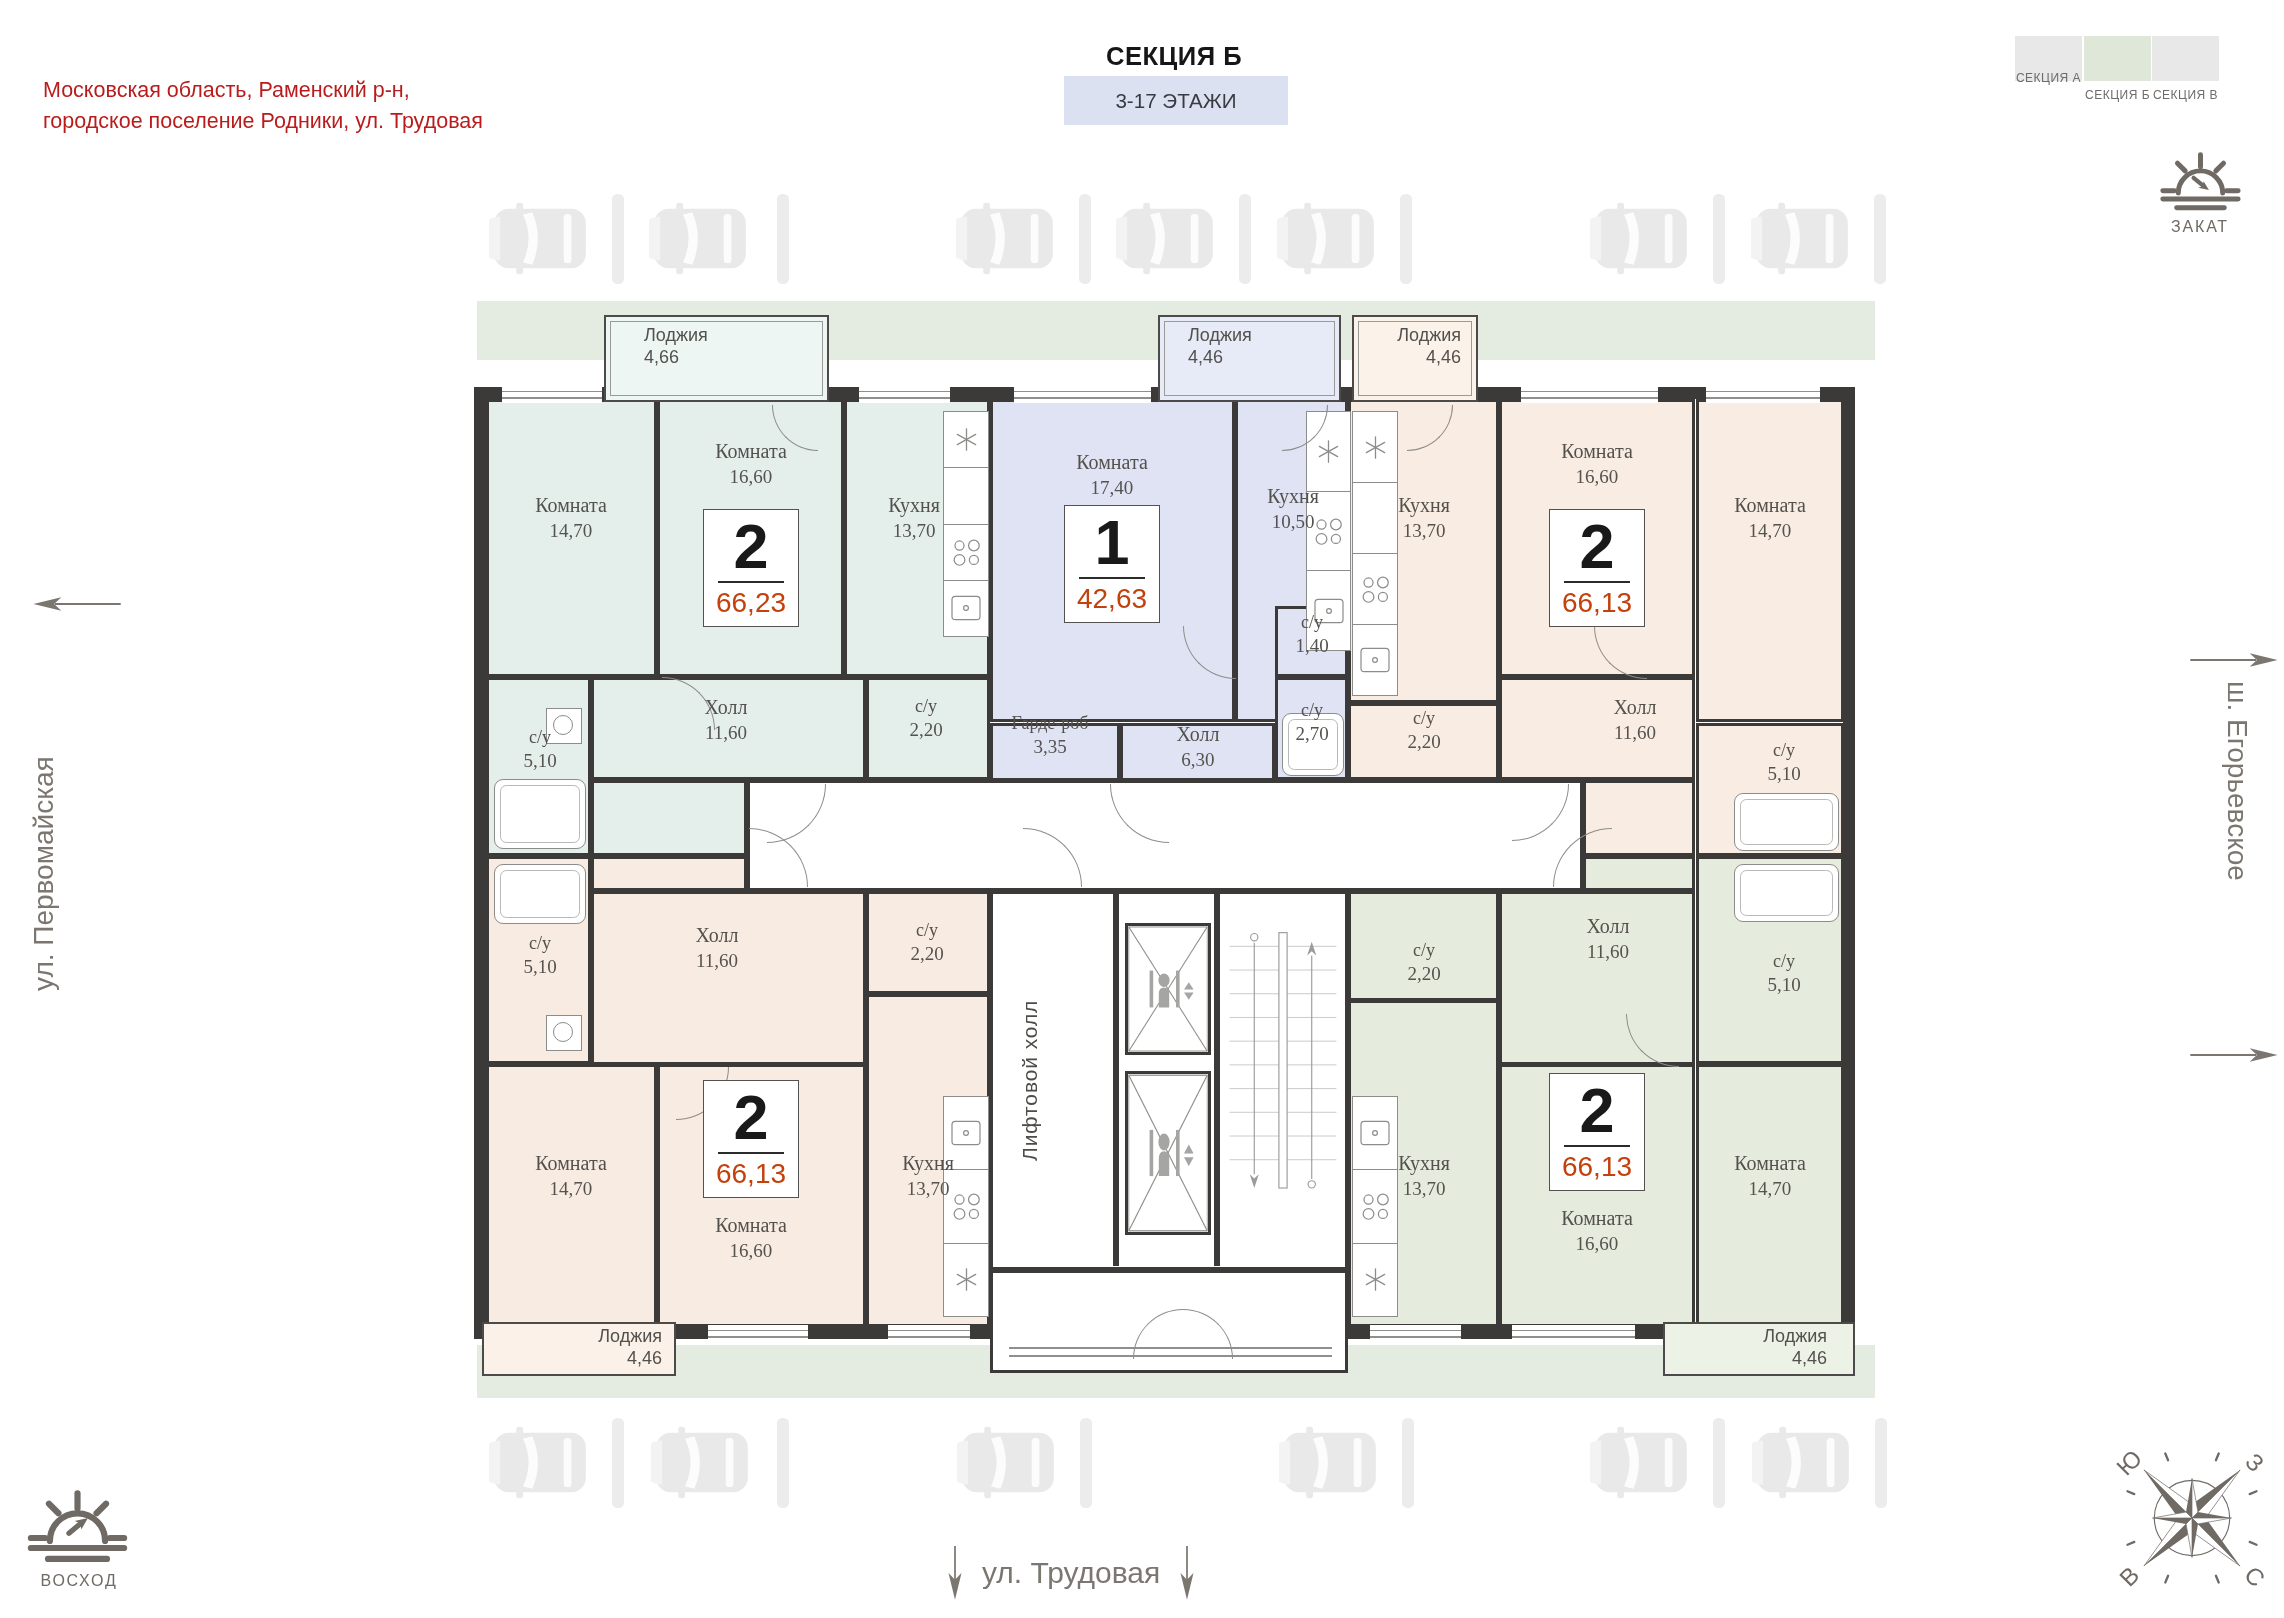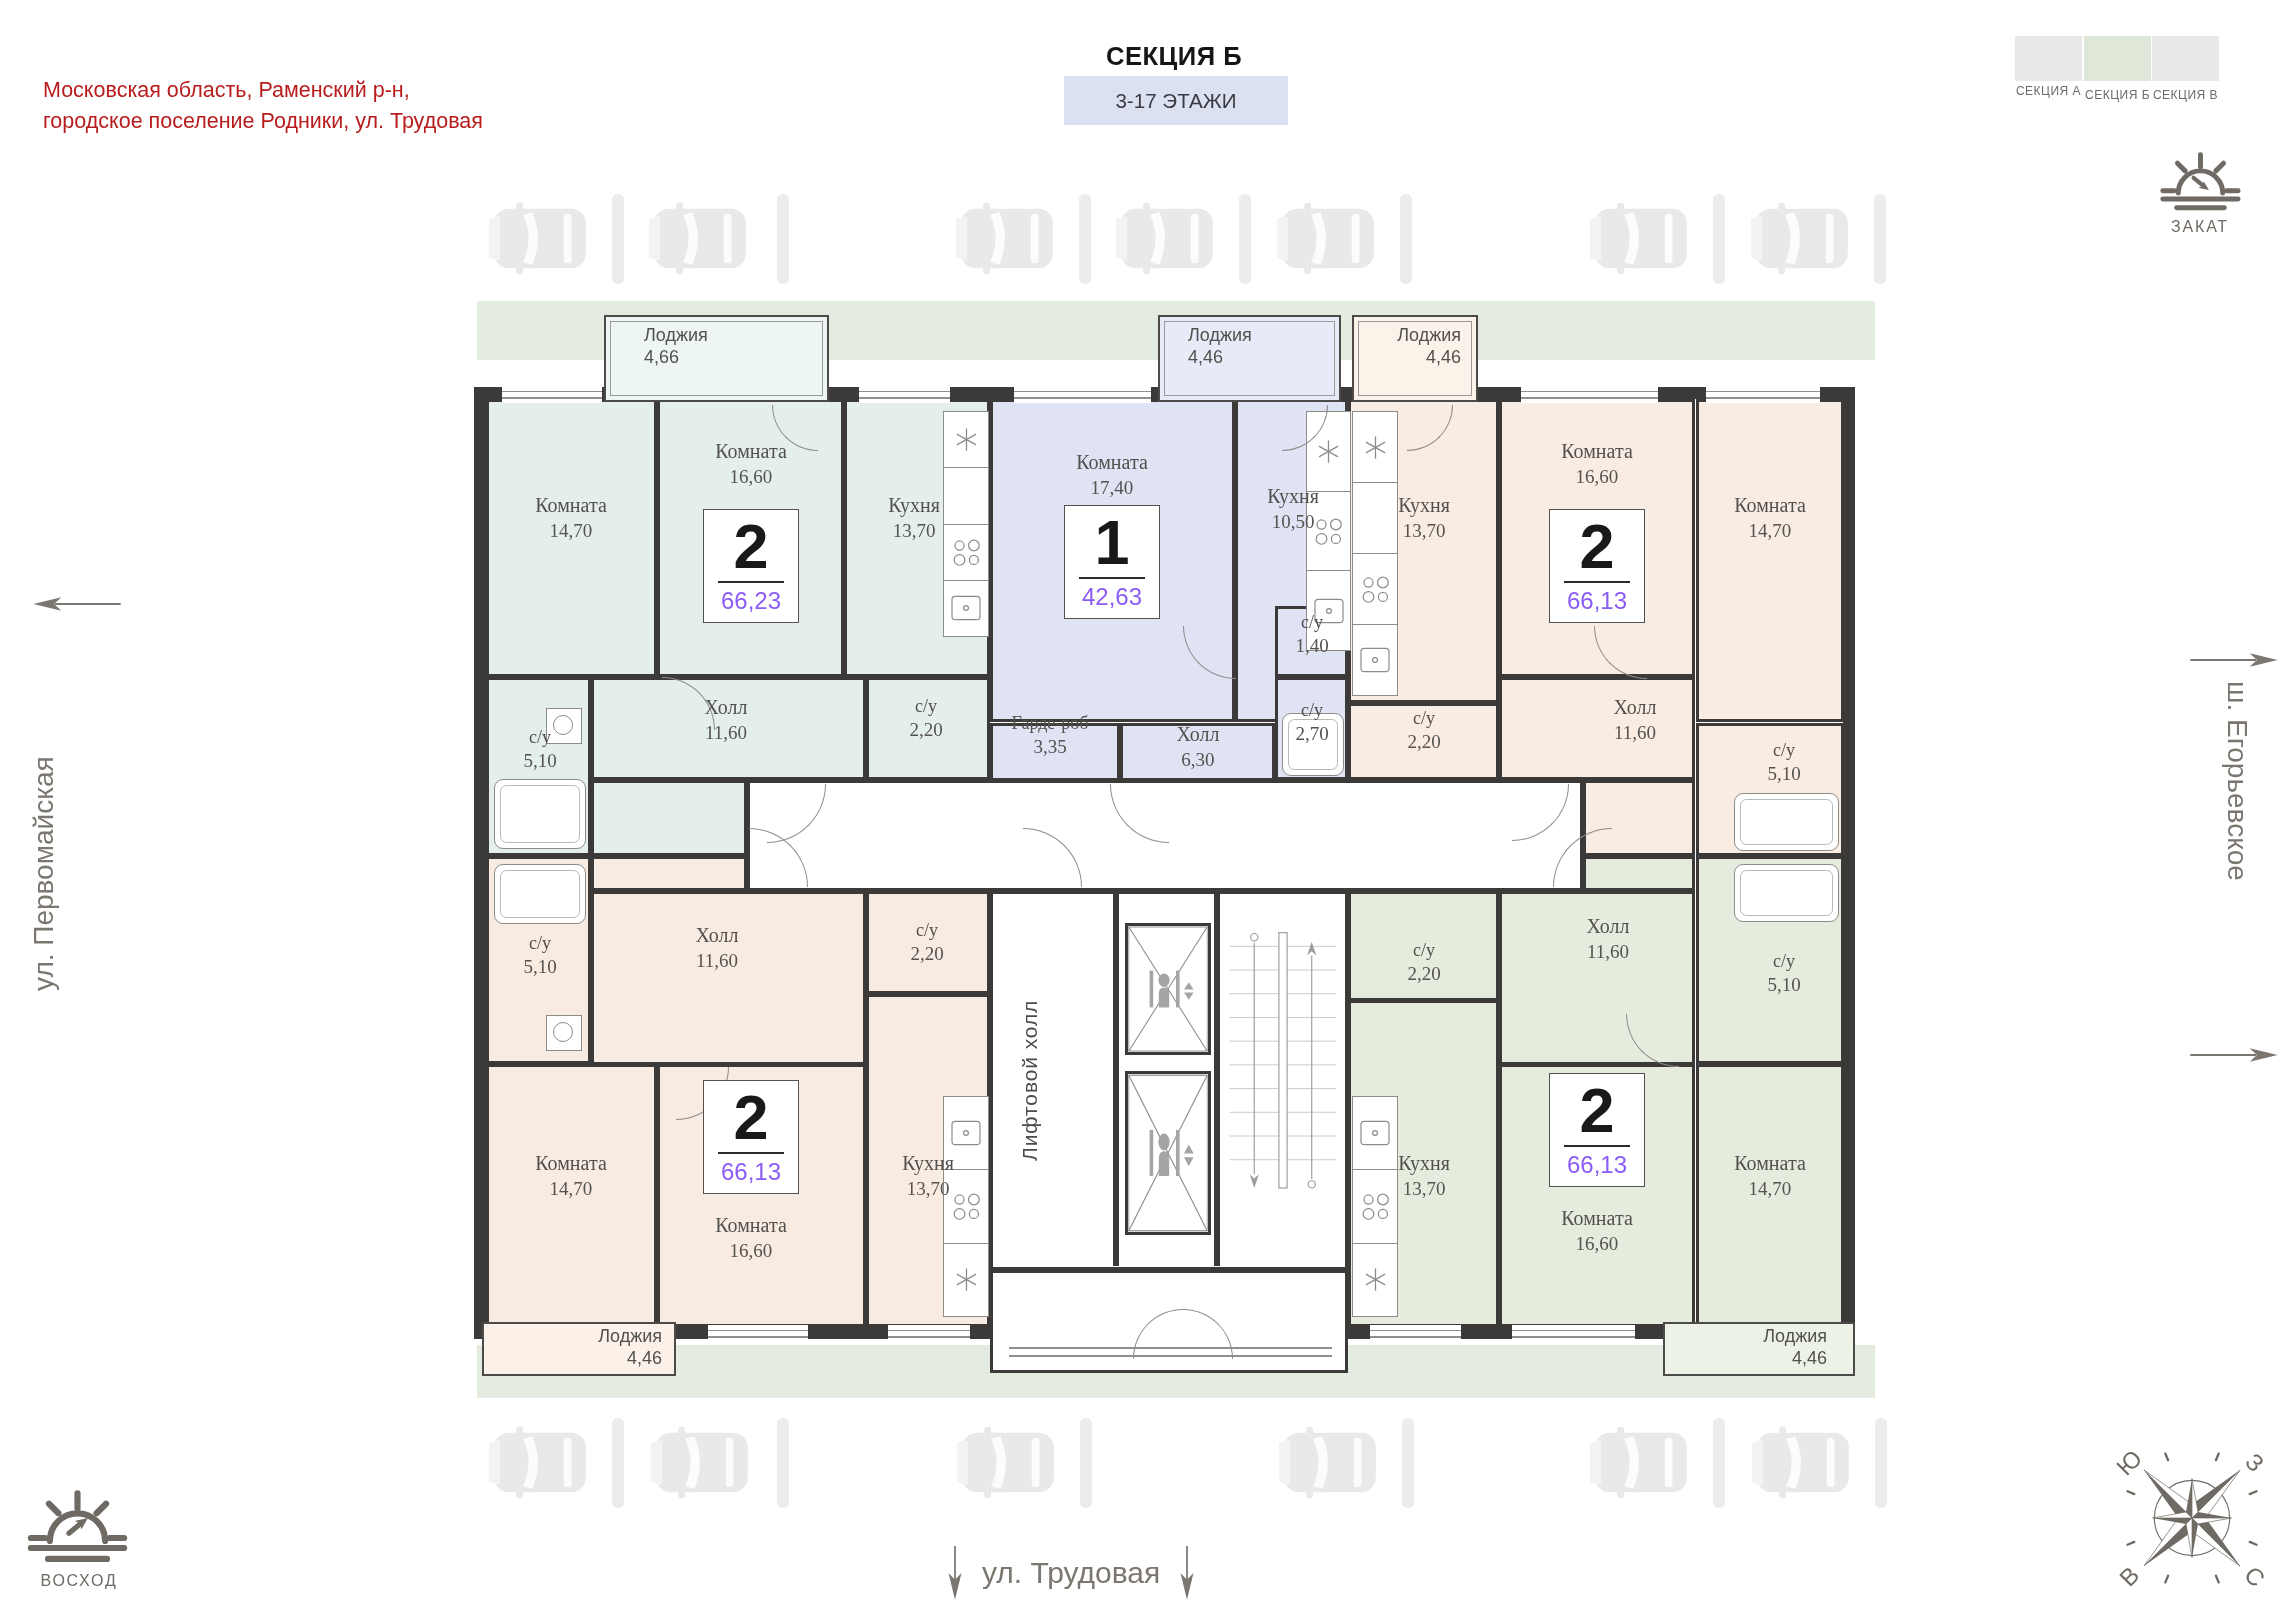--- a/index.html
+++ b/index.html
@@ -14,21 +14,21 @@
   .corewall{position:absolute;background:#3b3a38;}
   
   .lbl{position:absolute;text-align:center;color:#53514d;font-size:20px;line-height:1.28;transform:translateX(-50%);white-space:nowrap;font-family:Liberation Serif, serif;}
   .lbl .ar{font-size:19px;color:#55534f;}
   .lbl.small{font-size:18px;}
   .lbl.wrap{white-space:normal;}
   .loglbl{position:absolute;color:#53514d;font-size:18px;line-height:1.2;text-align:right;}
   .loglbl.left{text-align:left;}
   .badge{position:absolute;width:96px;background:#fff;border:1.4px solid #53514f;text-align:center;box-sizing:border-box;}
   .badge .num{font-size:63px;font-weight:bold;color:#191919;line-height:1.05;margin:2.7px 13.7px 0;border-bottom:2.3px solid #2b2b29;padding-bottom:1.8px;}
-  .badge .area{font-size:24px;color:#8b5cf6;padding:4.6px 0 6.4px;}
+  .badge .area{font-size:28px;color:#c2410c;padding:4.6px 0 6.4px;}
   
   .win{position:absolute;height:17.4px;background:linear-gradient(#fff 0 4.6px,#8f8f8d 4.6px 6px,#fff 6px 11.4px,#8f8f8d 11.4px 12.8px,#fff 12.8px 17.4px);}
   
   .arc{position:absolute;box-sizing:border-box;background:transparent;}
   .arc.tl{border-top:1.4px solid #8c8c8a;border-left:1.4px solid #8c8c8a;border-radius:100% 0 0 0;}
   .arc.tr{border-top:1.4px solid #8c8c8a;border-right:1.4px solid #8c8c8a;border-radius:0 100% 0 0;}
   .arc.bl{border-bottom:1.4px solid #8c8c8a;border-left:1.4px solid #8c8c8a;border-radius:0 0 0 100%;}
   .arc.br{border-bottom:1.4px solid #8c8c8a;border-right:1.4px solid #8c8c8a;border-radius:0 0 100% 0;}
   
   .tub{position:absolute;border:1.4px solid #8c8c8a;border-radius:9px;background:#fff;}
@@ -117,21 +117,21 @@
 
   <div class="subtitle" style="top:78px">Московская область, Раменский р-н,</div>
   <div class="subtitle" style="top:109px">городское поселение Родники, ул. Трудовая</div>
 
   <div class="sec-title" style="left:1037px">СЕКЦИЯ Б</div>
   <div class="floors-badge" style="left:1064px;top:76px;width:224px;height:49px">3-17 ЭТАЖИ</div>
 
   <div class="tab" style="left: 2015px; top: 36px; background-color: rgb(232, 232, 232);"></div>
   <div class="tab" style="left: 2084px; top: 36px; background-color: rgb(222, 231, 216);"></div>
   <div class="tab" style="left: 2152px; top: 36px; background-color: rgb(232, 232, 232);"></div>
-  <div class="tab-lbl" style="left:2003px;top:84px">СЕКЦИЯ А</div>
+  <div class="tab-lbl" style="left:2003px;top:71px">СЕКЦИЯ А</div>
   <div class="tab-lbl" style="left:2072px;top:88px">СЕКЦИЯ Б</div>
   <div class="tab-lbl" style="left:2140px;top:88px">СЕКЦИЯ В</div>
 
   <svg class="abs" style="left:2157px;top:144px" width="87" height="71" viewBox="0 0 220 185">
     <g stroke="#6f6a64" stroke-width="13" stroke-linecap="round" fill="none">
       <path d="M52,128 a58,58 0 0 1 116,0"></path>
       <line x1="110" y1="28" x2="110" y2="60"></line>
       <line x1="50" y1="50" x2="70" y2="70"></line>
       <line x1="170" y1="50" x2="150" y2="70"></line>
       <line x1="12" y1="122" x2="42" y2="122"></line>

